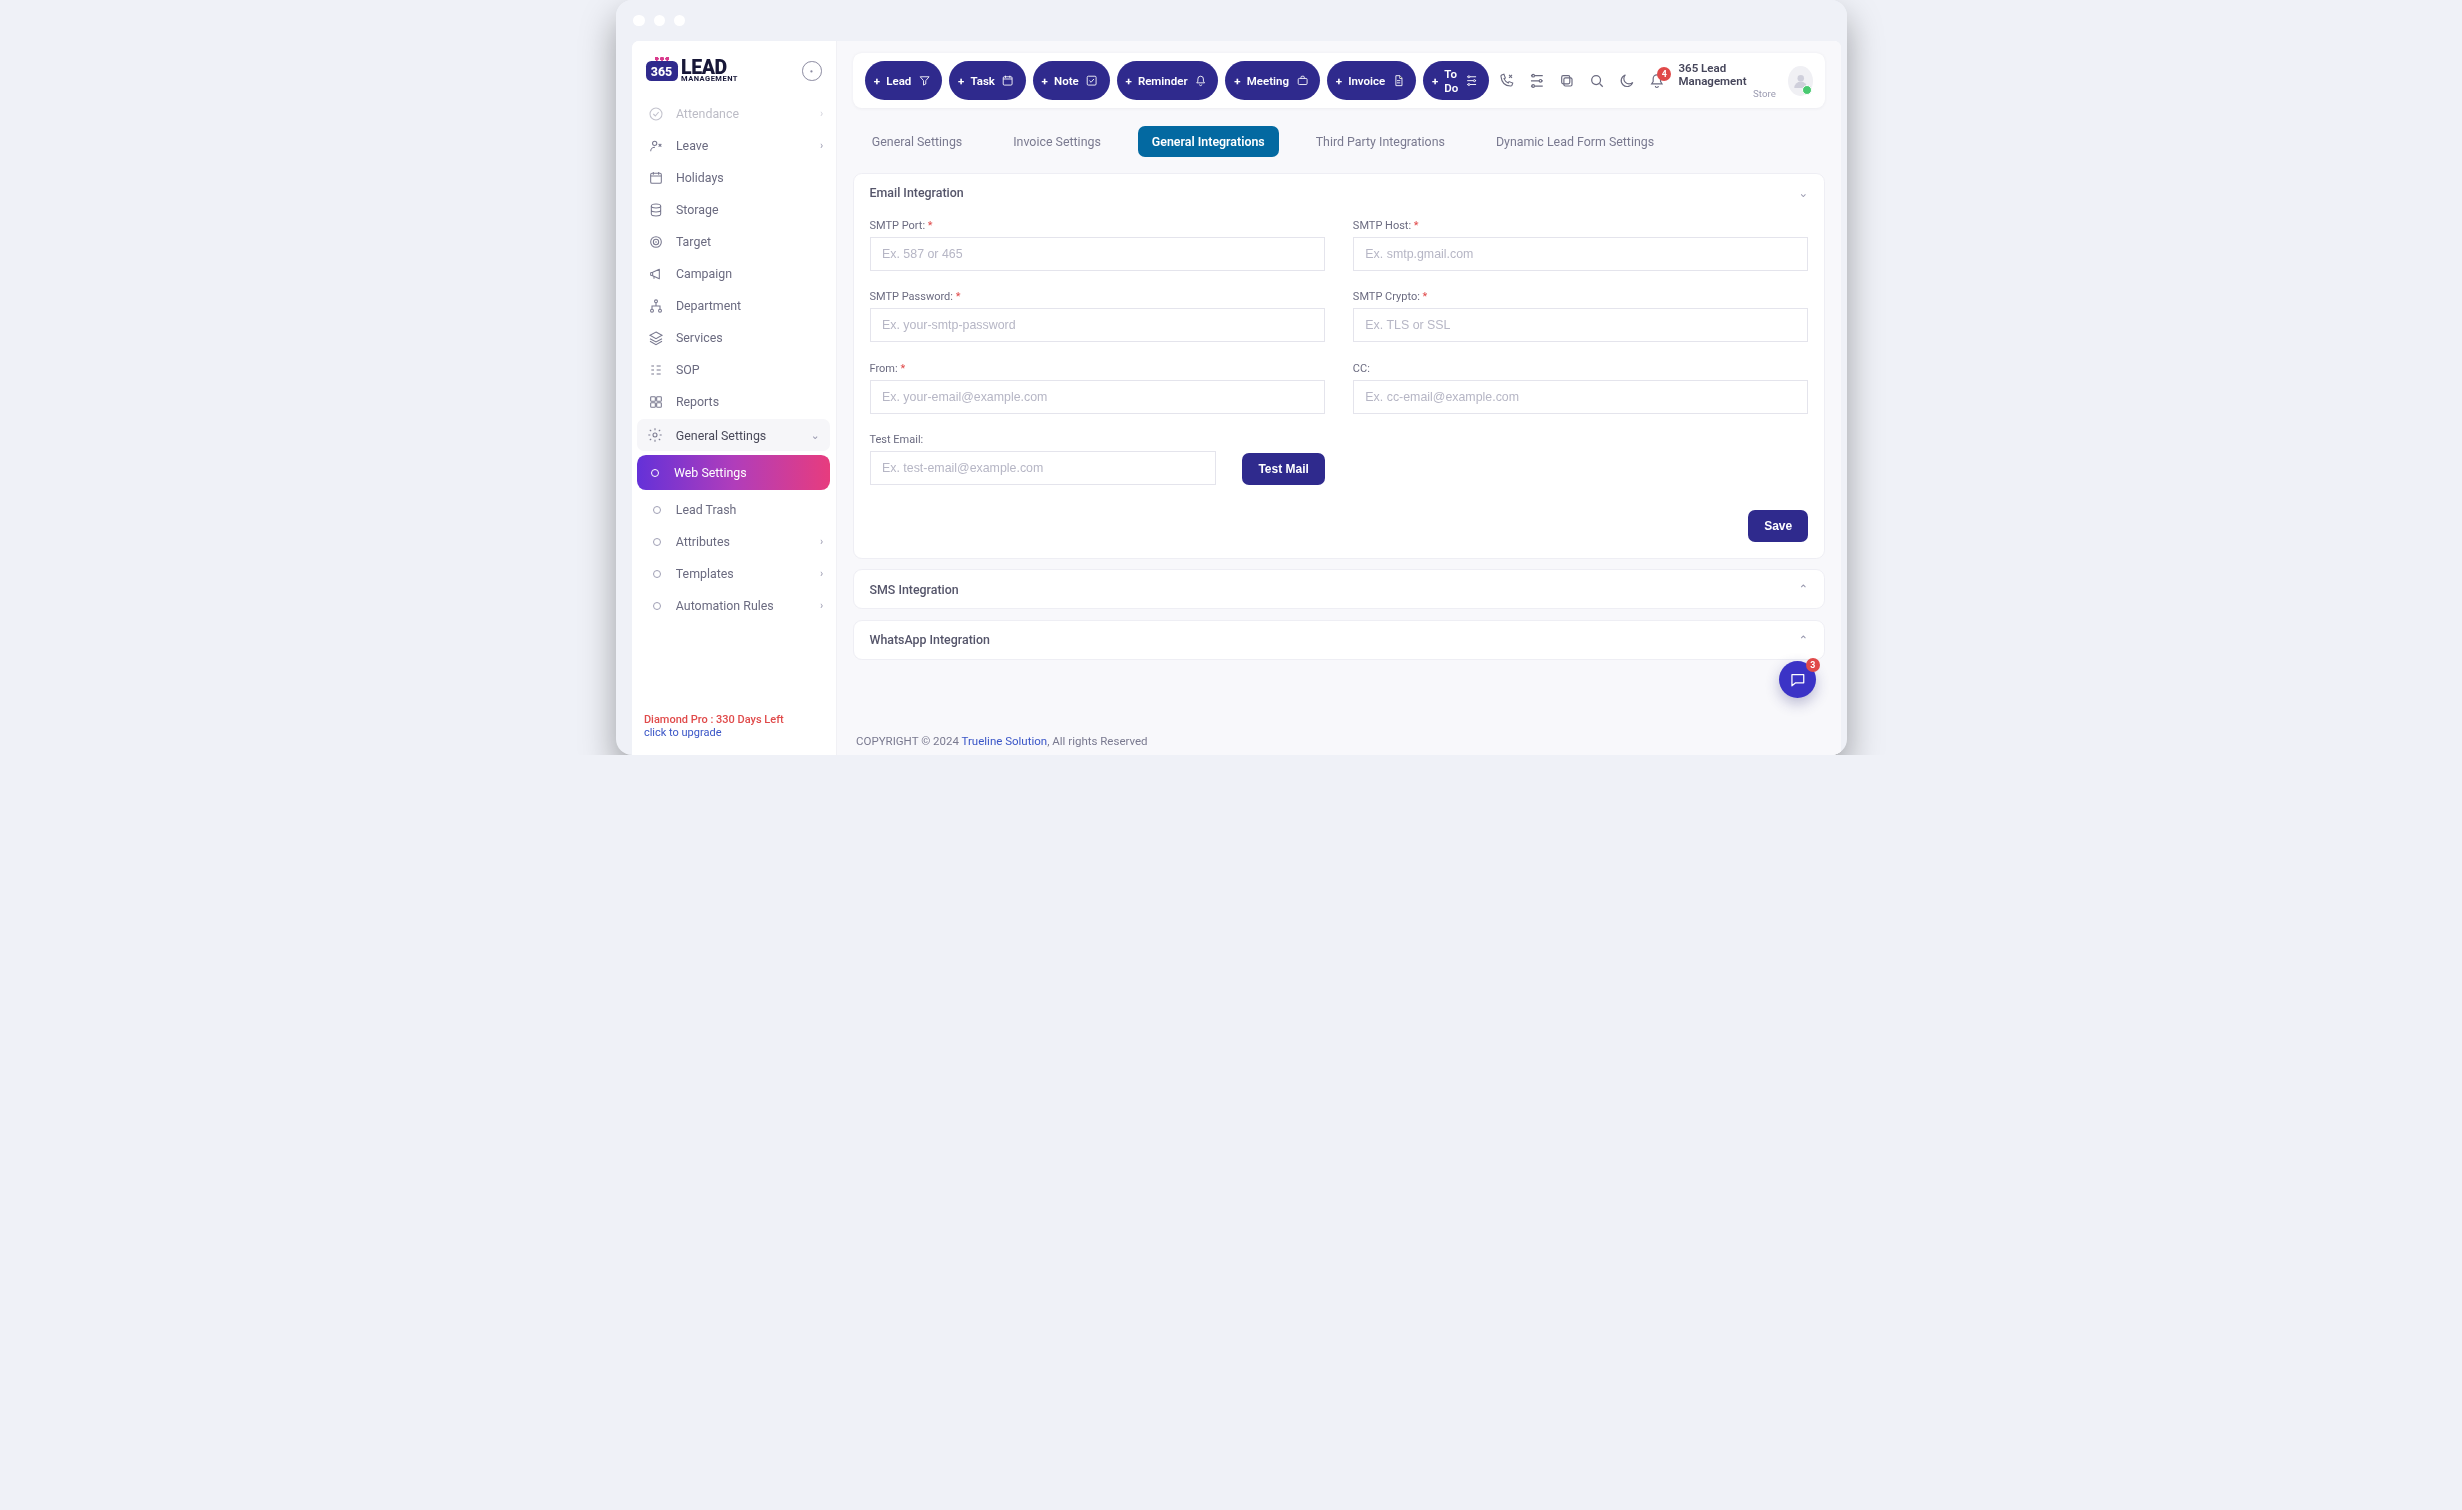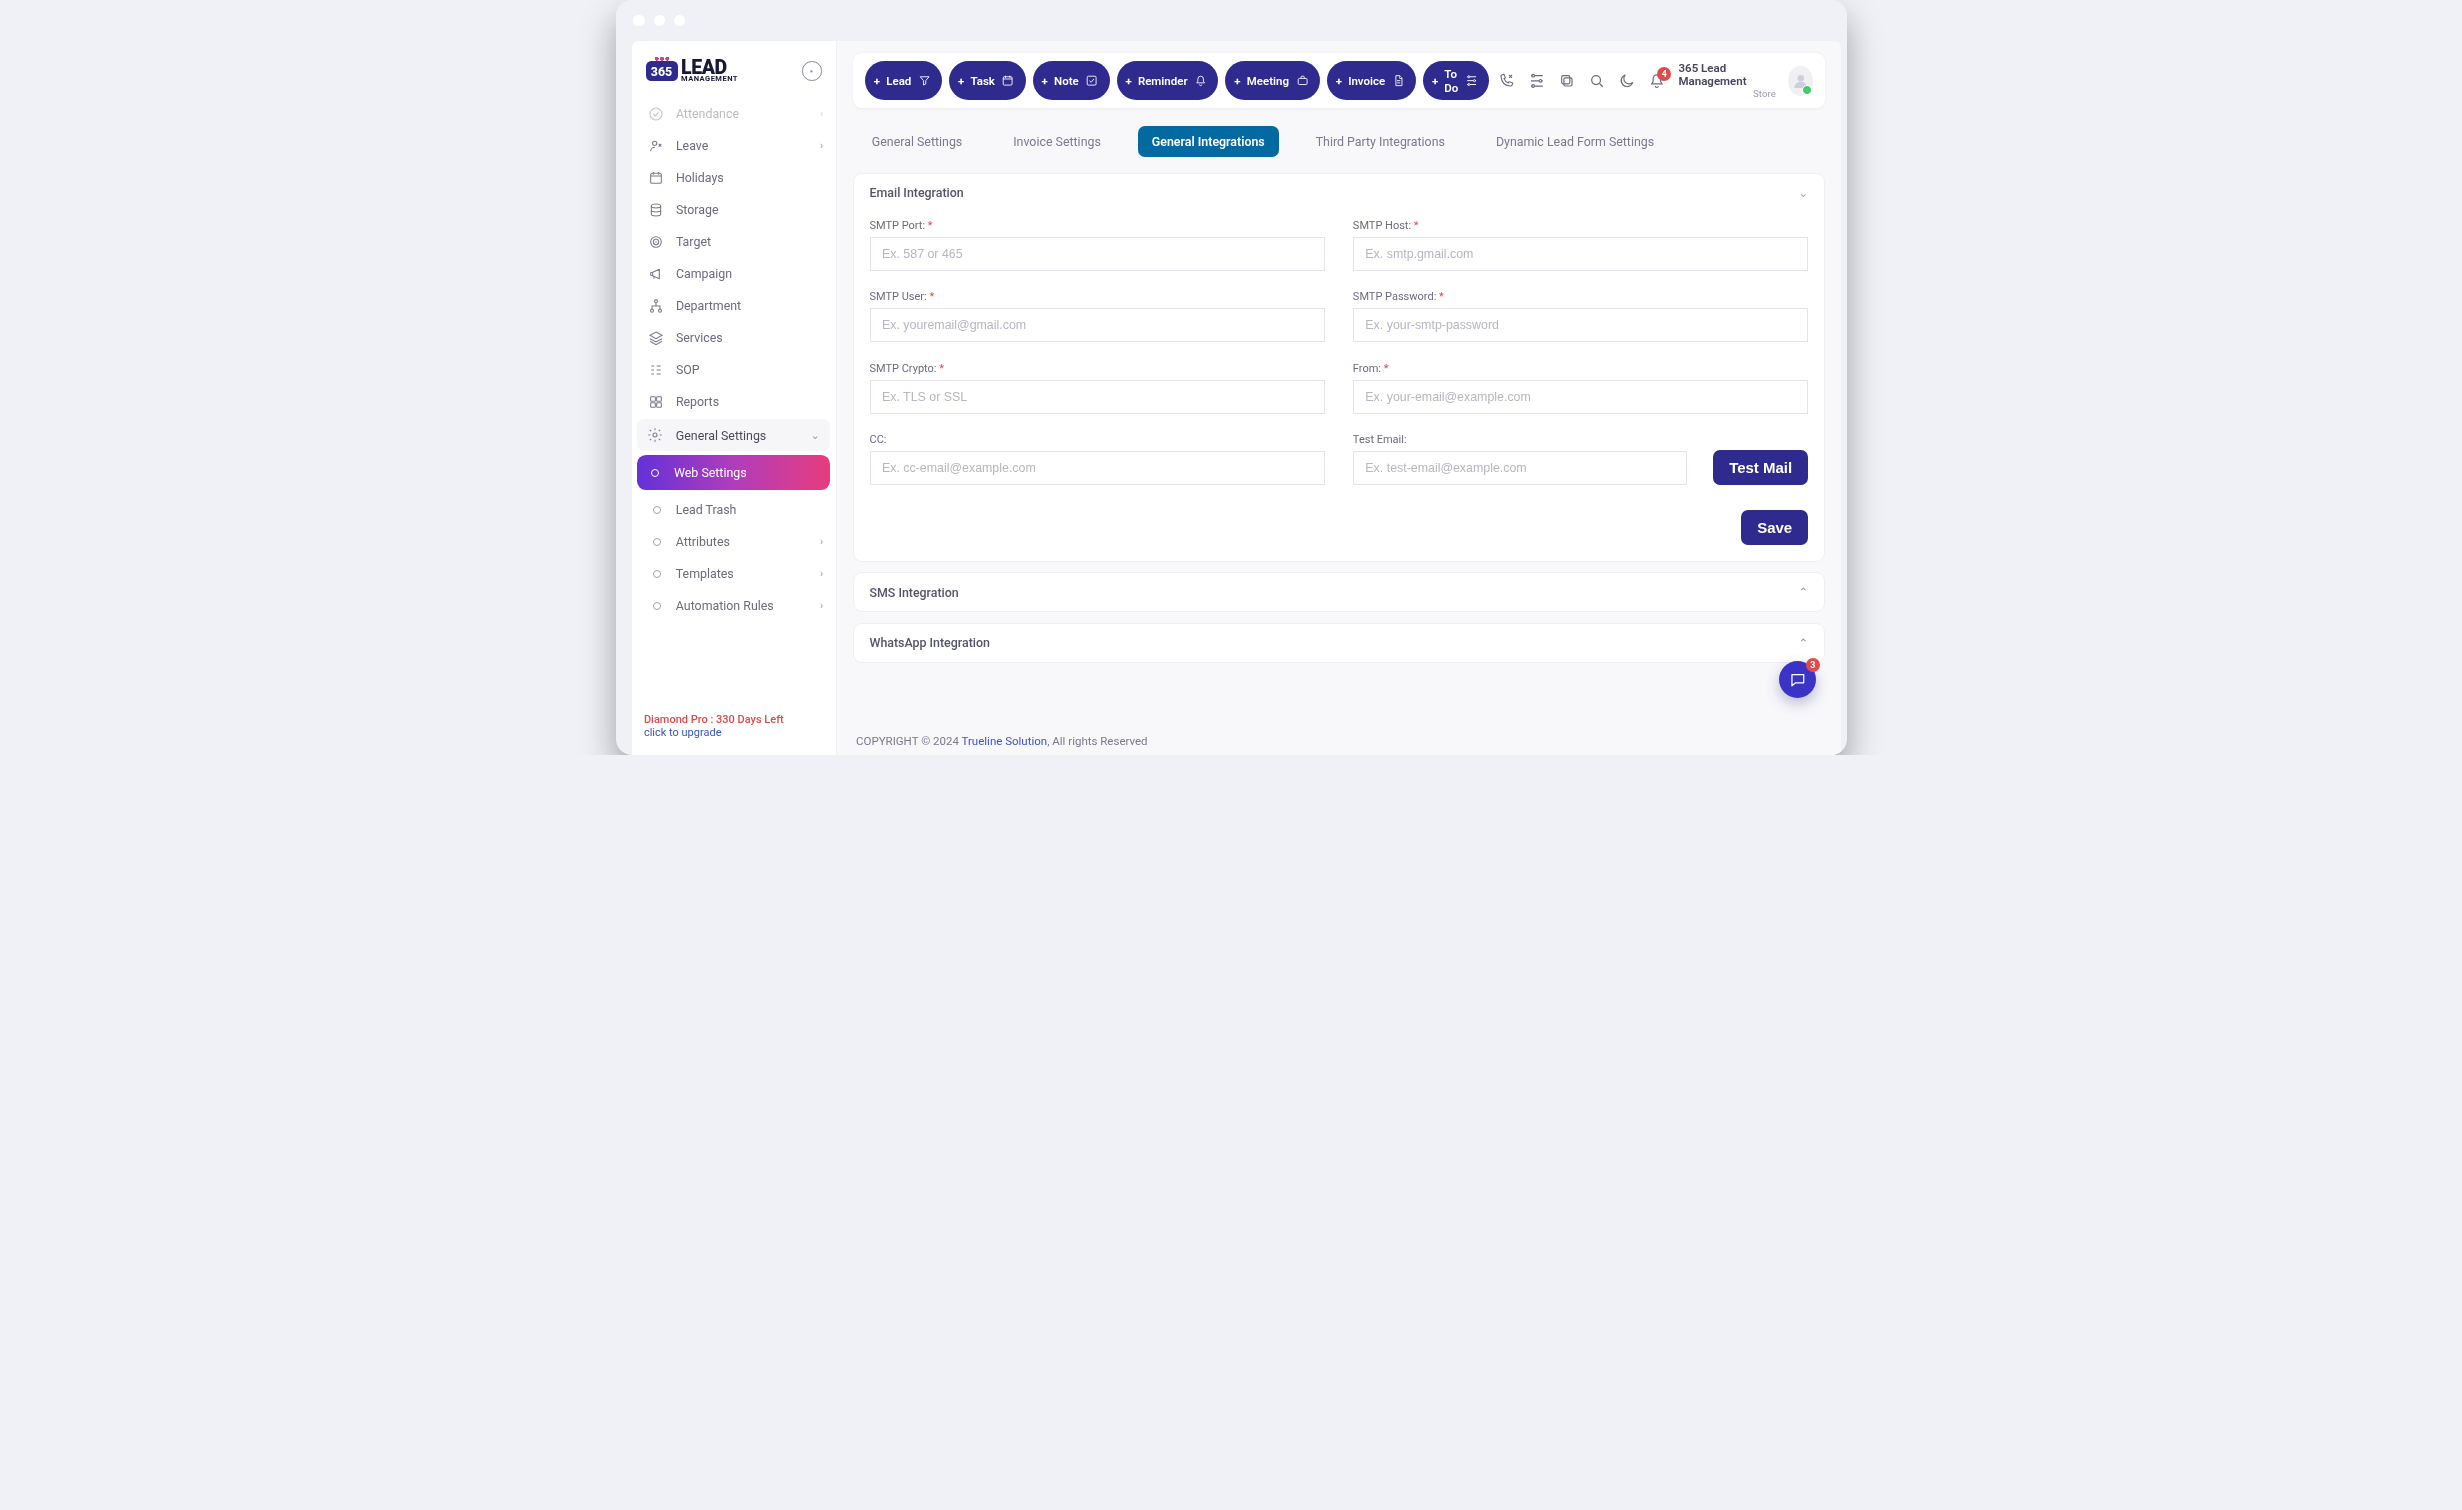--- a/index.html
+++ b/index.html
@@ -209,21 +209,21 @@
     font-size:12.4px;
     color:#55556a;
     background:#fff;
   }
   .tinput::placeholder { color:#b6b6c5; }
   .row-inline { display:flex; gap:26px; align-items:flex-end; }
   .row-inline .field { flex:1; }
   .btn {
     background:#2f2a8d; color:#fff; border:none;
     padding: 8.9px 16px; border-radius:7px;
-    font-size:15px; font-weight:600; cursor:pointer;
+    font-size:12px; font-weight:600; cursor:pointer;
   }
   .panel-foot { display:flex; justify-content:flex-end; padding: 7px 0 0 0; }
 
   .panel.collapsed { margin-top:10.6px; }
 
   .footer {
     padding: 16px 19.5px 7px 19.5px;
     color:#7a7a90; font-size:11.5px;
   }
   .footer a { color:#3955c7; text-decoration:none; }
@@ -643,24 +643,20 @@
           <div class="grid2">
             <div class="field">
               <label><span>SMTP Port:</span> <span class="req">*</span></label>
               <input class="tinput" placeholder="Ex. 587 or 465" style="">
             </div>
             <div class="field">
               <label><span>SMTP Host:</span> <span class="req">*</span></label>
               <input class="tinput" placeholder="Ex. smtp.gmail.com" style="">
             </div>
             <div class="field">
-              <label><span>SMTP User:</span> <span class="req">*</span></label>
-              <input class="tinput" placeholder="Ex. youremail@gmail.com" style="">
-            </div>
-            <div class="field">
               <label><span>SMTP Password:</span> <span class="req">*</span></label>
               <input class="tinput" placeholder="Ex. your-smtp-password" style="">
             </div>
             <div class="field">
               <label><span>SMTP Crypto:</span> <span class="req">*</span></label>
               <input class="tinput" placeholder="Ex. TLS or SSL" style="">
             </div>
             <div class="field">
               <label><span>From:</span> <span class="req">*</span></label>
               <input class="tinput" placeholder="Ex. your-email@example.com" style="">

